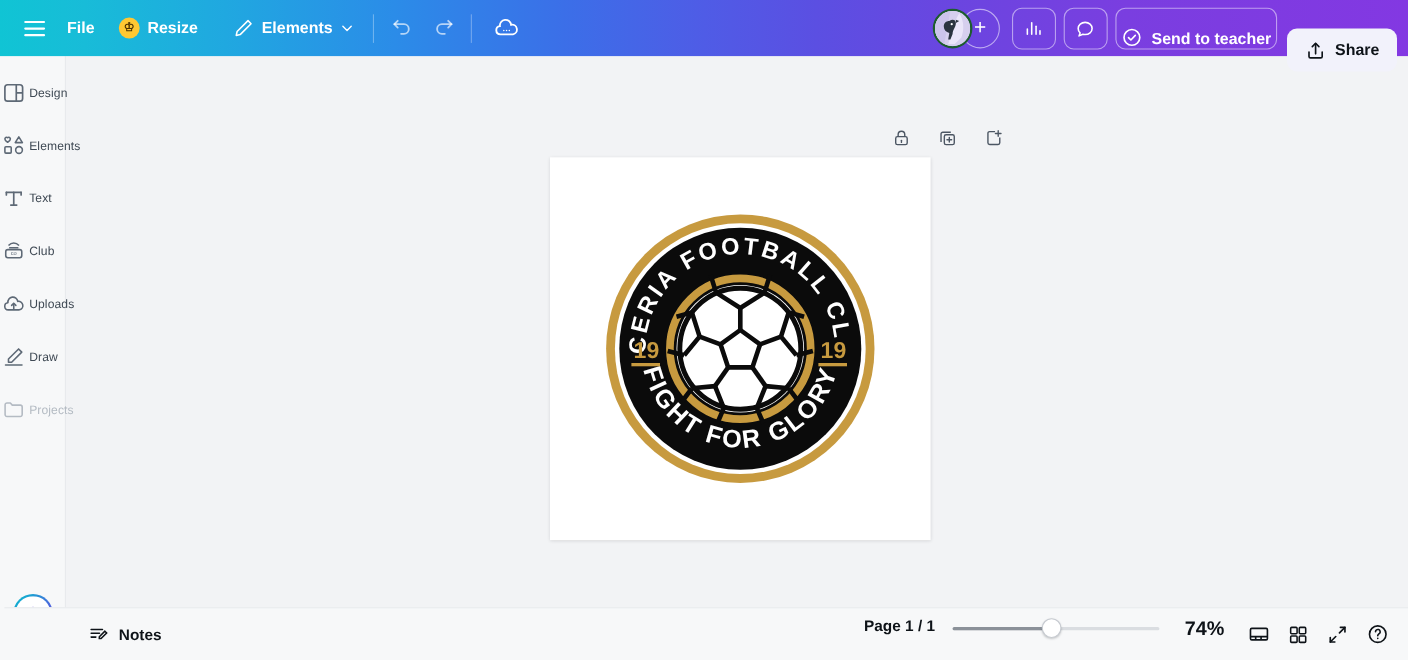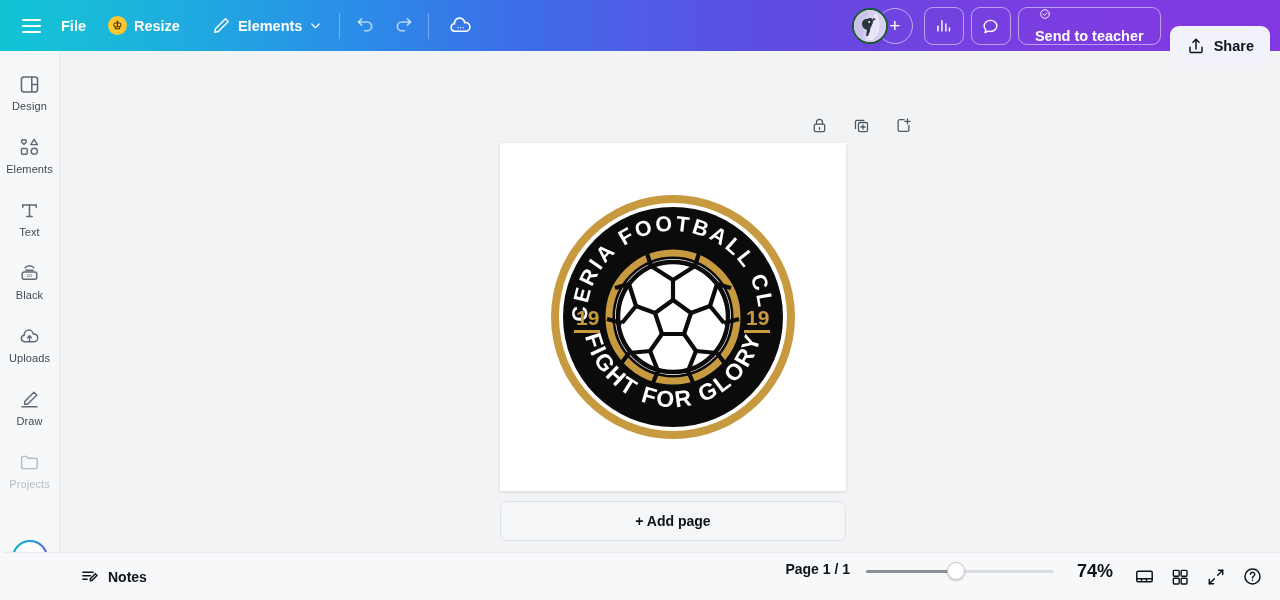--- a/index.html
+++ b/index.html
@@ -60,25 +60,25 @@
   .avatar svg { display: block; }
   .plus-circle {
     width: 36px; height: 36px; border-radius: 50%;
     border: 1px solid rgba(255,255,255,.55);
     margin-left: -11px; display: flex; align-items: center;
     justify-content: center; color: #fff; font-size: 19px;
     font-weight: 400; cursor: pointer; background: transparent;
     z-index: 1; flex: none; line-height: 1;
   }
   .pill-btn {
-    display: flex; align-items: flex-start; gap: 8px;
-    height: 38px; padding: 0 16px; cursor: pointer;
+    display: flex; align-items: flex-end; gap: 8px;
+    height: 38px; padding: 0 4px; cursor: pointer;
     border: 1px solid rgba(255,255,255,.5);
     border-radius: 9px; color: #fff;
-    font-size: 14.5px; font-weight: 700; white-space: nowrap; flex-direction: column;
+    font-size: 14.5px; font-weight: 700; white-space: nowrap;
   }
   .icon-pill {
     width: 40px; height: 38px; border: 1px solid rgba(255,255,255,.5);
     border-radius: 9px; display: flex; align-items: center;
     justify-content: center; cursor: pointer; margin-left: 7px; flex: none;
   }
   .share-btn {
     display: flex; align-items: center; gap: 8px;
     height: 39px; padding: 0 16px; margin-left: 9px;
     background: #f2f2fb; color: #0e1318;
@@ -91,21 +91,21 @@
     position: absolute; top: 51px; left: 0;
     width: 60px; height: 549px;
     background: #f7f8f9;
     border-right: 1px solid #e8eaed;
     display: flex; flex-direction: column;
     align-items: center; padding-top: 14px;
     z-index: 20;
   }
   .rail-item {
     width: 58px; padding: 7px 0 5px;
-    display: flex; flex-direction: column; align-items: center;
+    display: flex; flex-direction: row; align-items: center;
     gap: 3px; cursor: pointer; margin-bottom: 11px;
   }
   .rail-item .lbl {
     font-size: 11px; color: #3f4954; font-weight: 400; letter-spacing: .1px;
   }
   .rail-item.dim .lbl { color: #b4bbc3; }
   .rail-item.dim svg { stroke: #b4bbc3; }
   .rail-ico { height: 25px; display: flex; align-items: center; justify-content: center; }
   .magic-btn {
     position: absolute; bottom: 24px; left: 12px;
@@ -336,21 +336,21 @@
 
   <div class="rail-item">
     <span class="rail-ico">
       <svg width="23" height="23" viewBox="0 0 24 24" fill="none" stroke="#5e6976" stroke-width="1.5" stroke-linejoin="round">
         <path d="M7 6.4c1.4-1.5 3.4-2.4 5-2.4s3.6.9 5 2.4"></path>
         <path d="M7.6 8.6h8.8"></path>
         <rect x="4.4" y="10.4" width="15.2" height="7.6" rx="2"></rect>
         <text x="12" y="15.9" font-size="5.4" fill="#5e6976" stroke="none" text-anchor="middle" font-family="Liberation Sans, sans-serif">co</text>
       </svg>
     </span>
-    <span class="lbl">Black</span>
+    <span class="lbl">Club</span>
   </div>
 
   <div class="rail-item">
     <span class="rail-ico">
       <svg width="23" height="23" viewBox="0 0 24 24" fill="none" stroke="#5e6976" stroke-width="1.5" stroke-linecap="round" stroke-linejoin="round">
         <path d="M6.8 17.4a3.4 3.4 0 01-.3-6.78A4.6 4.6 0 0115.8 9.4a3.1 3.1 0 011.5 8z"></path>
         <path d="M12 16.4v-5"></path>
           <path d="M10 13.2l2-2 2 2"></path>
       </svg>
     </span>
@@ -461,23 +461,20 @@
           <rect x="26" y="138" width="26" height="3" fill="#c79a3f"></rect>
         </g>
         <g>
           <text id="yr-right" x="198" y="133" font-family="Liberation Sans, sans-serif" font-size="21" font-weight="700" fill="#c79a3f">19</text>
           <rect x="196" y="138" width="26" height="3" fill="#c79a3f"></rect>
         </g>
       </svg>
     </div>
   </div>
 
-  <div class="addpage">
-    <span>+ Add page</span>
-  </div>
 </div>
 
 <div class="bottombar">
 
   <div class="notes">
     <svg width="19" height="19" viewBox="0 0 24 24" fill="none" stroke="#0e1318" stroke-width="1.8" stroke-linecap="round">
       <path d="M3.6 6.6h13"></path>
         <path d="M3.6 11h9.6"></path>
         <path d="M3.6 15.4h5.4"></path>
       <path d="M19.4 8.6l2 2-6.4 6.4h-2v-2z"></path>

